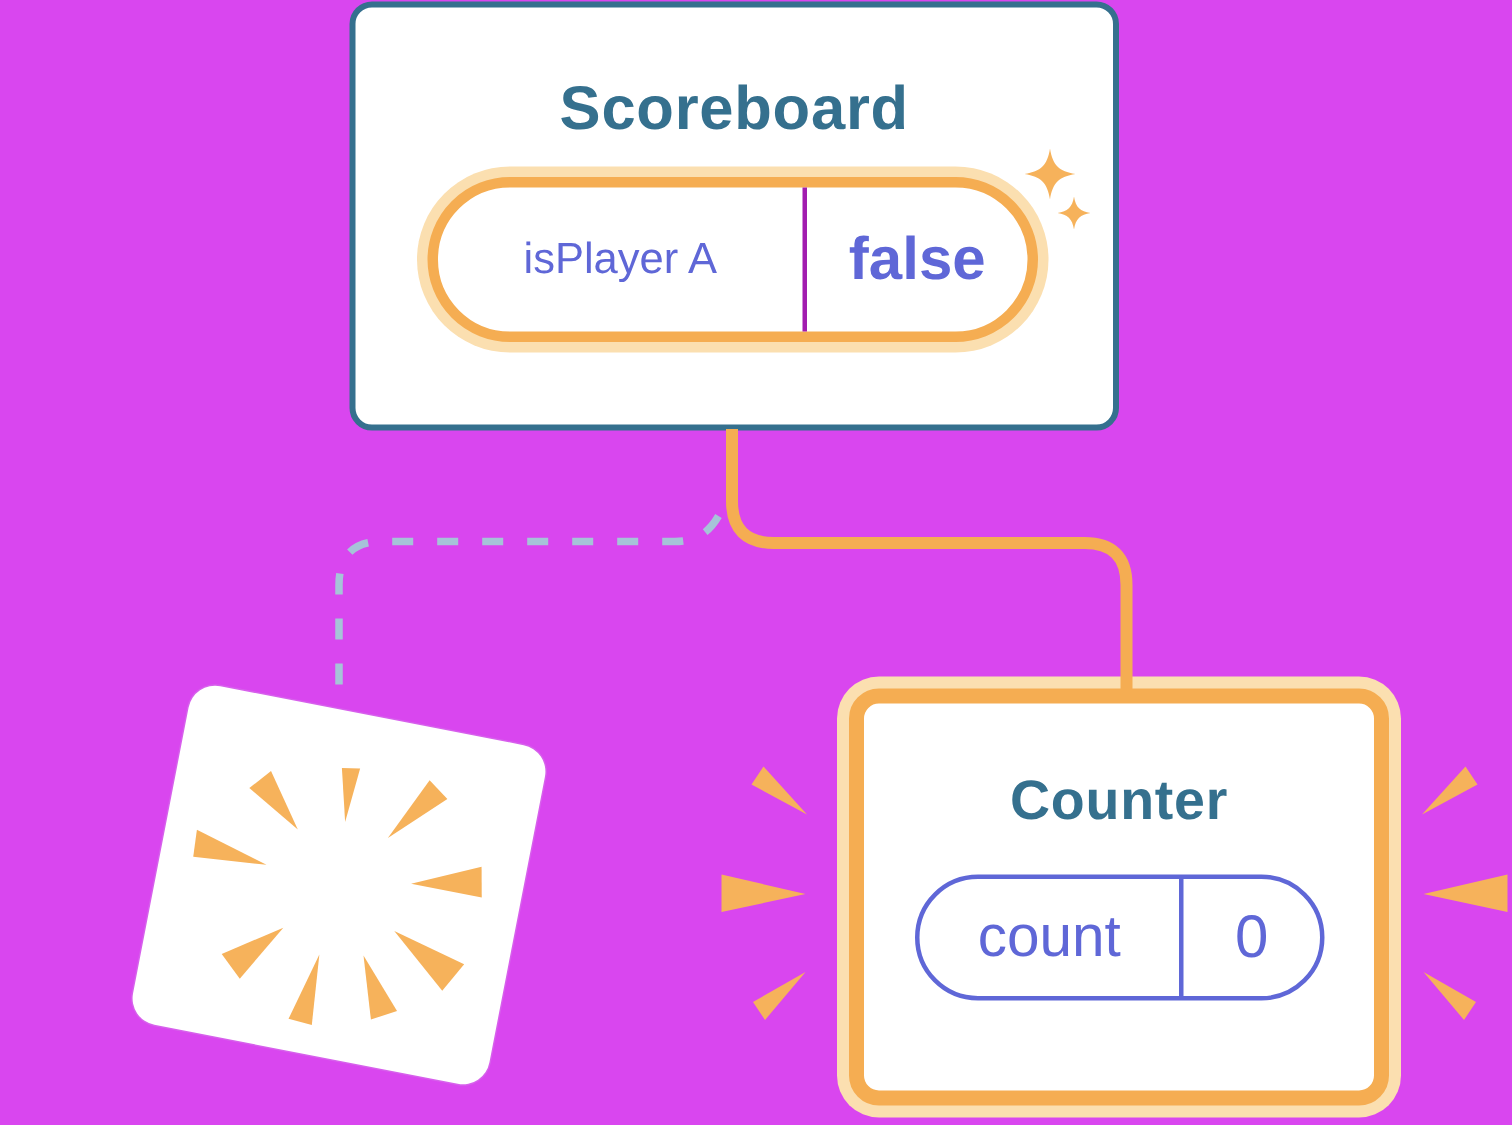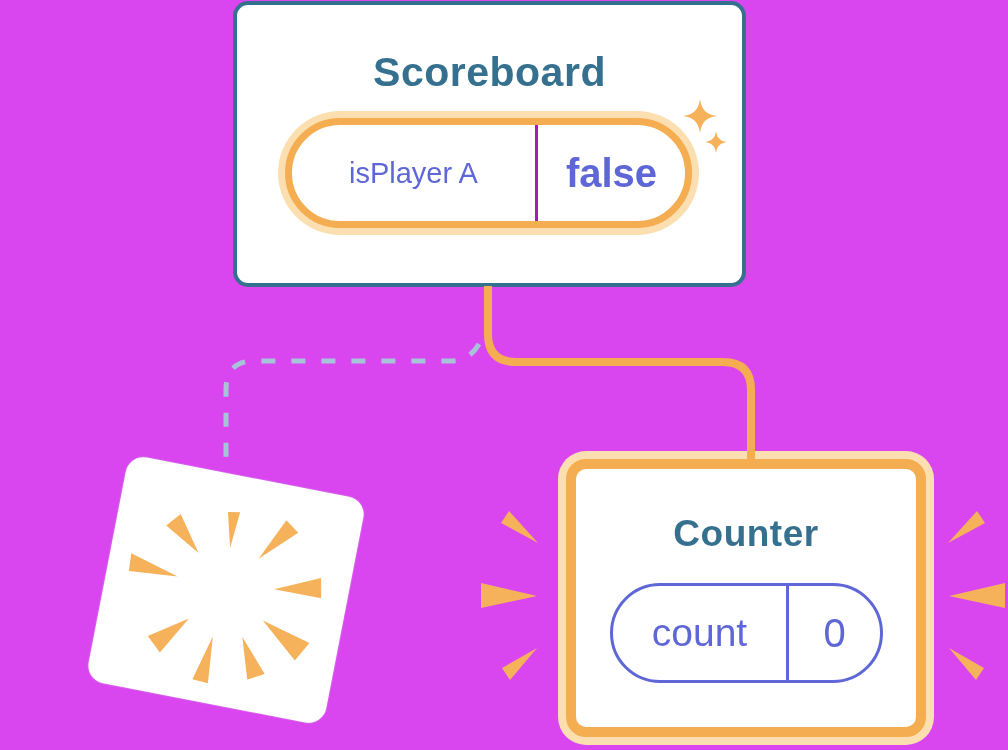--- a/index.html
+++ b/index.html
@@ -46,21 +46,21 @@
     border-left:3px solid #a21caf;
     color:#5F67D7;font-size:40px;font-weight:700;text-align:center;
   }
   .counter-box{
     left:566px;top:459px;width:360px;height:278px;
     border:10px solid #F5AD52;border-radius:20px;
     box-shadow:0 0 0 8px #FBDFB0;
   }
   .counter-title{top:32px;font-size:37px;margin-top:12px;}
   .counter-pill{
-    left:610px;top:583px;width:273px;height:100px;
+    left:610px;top:583px;width:273px;height:84px;
     border:3px solid #5F67D7;
   }
   .counter-pill .pill-key{
     flex:0 0 173px;display:flex;align-items:center;justify-content:center;
     color:#5F67D7;font-size:39px;
   }
   .counter-pill .pill-value{
     flex:1;display:flex;align-items:center;justify-content:center;
     border-left:3px solid #5F67D7;
     color:#5F67D7;font-size:40px;

